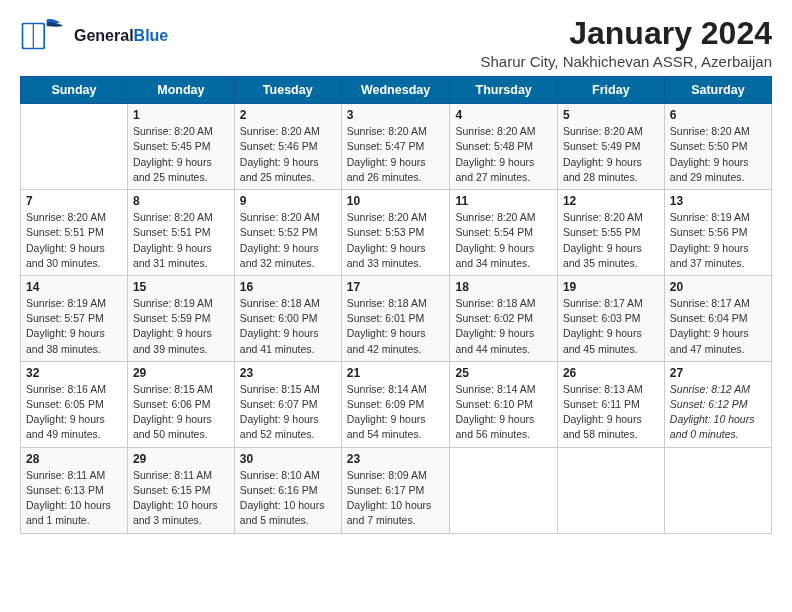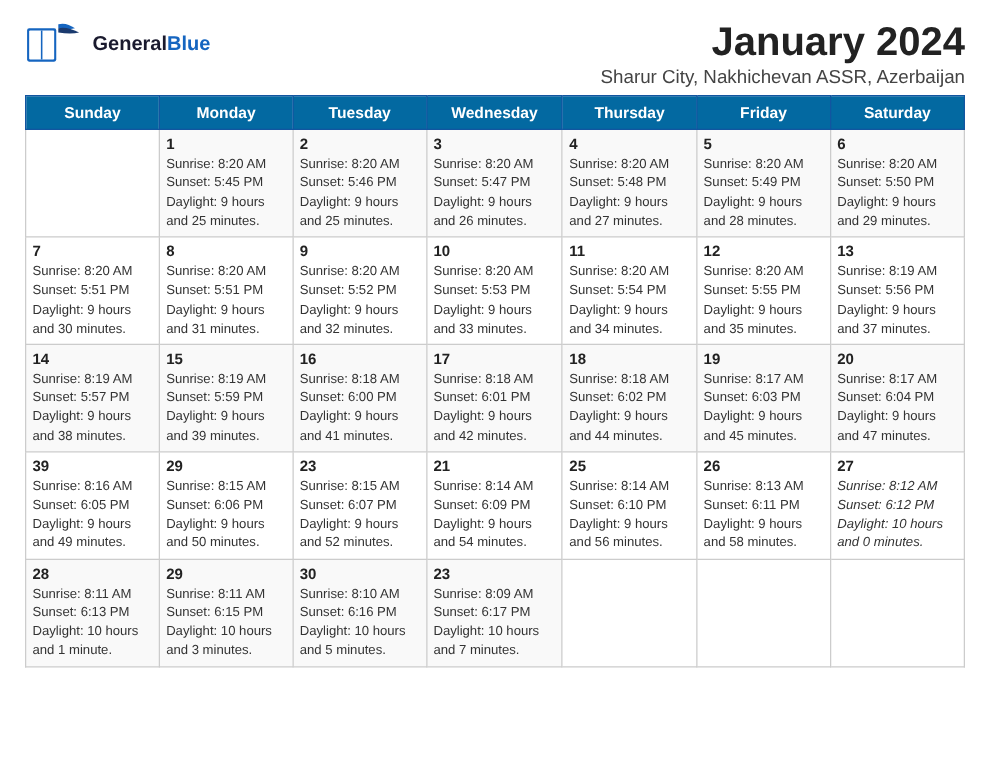--- a/index.html
+++ b/index.html
@@ -265,21 +265,21 @@
           <td>
             <span class="day-num">20</span>
             <div class="day-info" style="white-space: pre-line;">Sunrise: 8:17 AM
 Sunset: 6:04 PM
 Daylight: 9 hours
 and 47 minutes.</div>
           </td>
         </tr>
         <tr>
           <td>
-            <span class="day-num">39</span>
+            <span class="day-num">32</span>
             <div class="day-info" style="white-space: pre-line;">Sunrise: 8:16 AM
 Sunset: 6:05 PM
 Daylight: 9 hours
 and 49 minutes.</div>
           </td>
           <td>
             <span class="day-num">29</span>
             <div class="day-info" style="white-space: pre-line;">Sunrise: 8:15 AM
 Sunset: 6:06 PM
 Daylight: 9 hours

